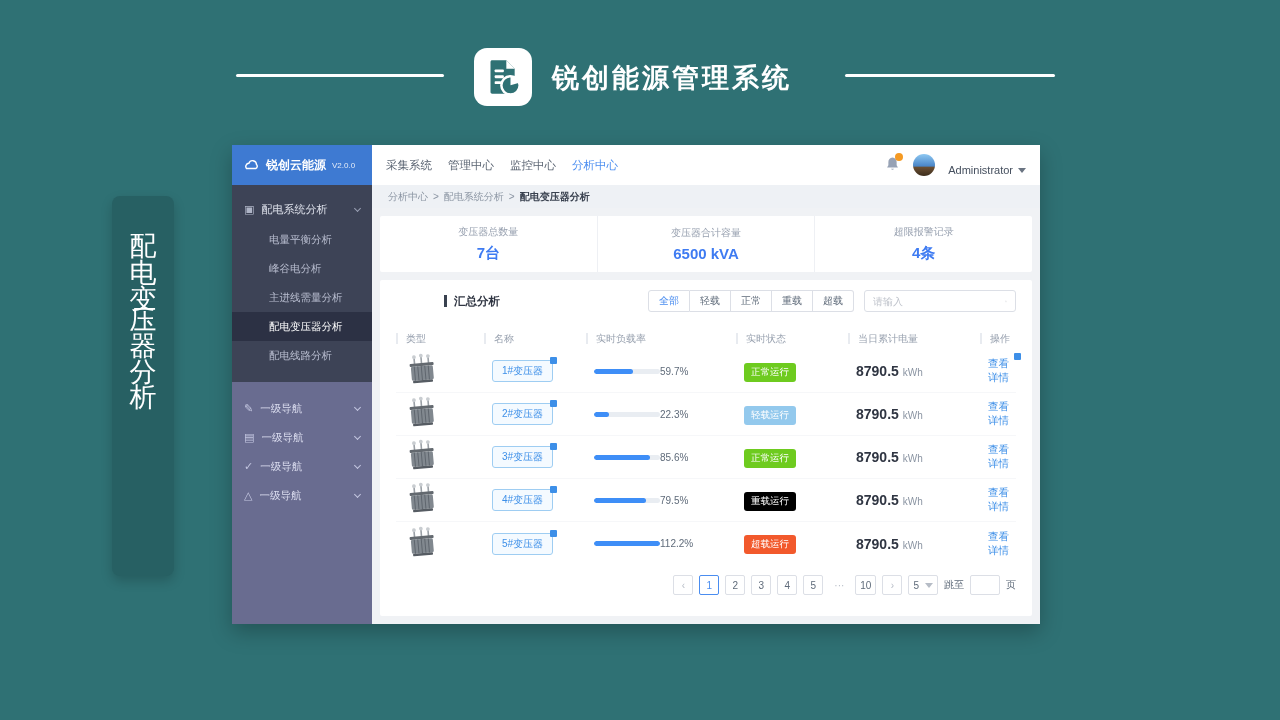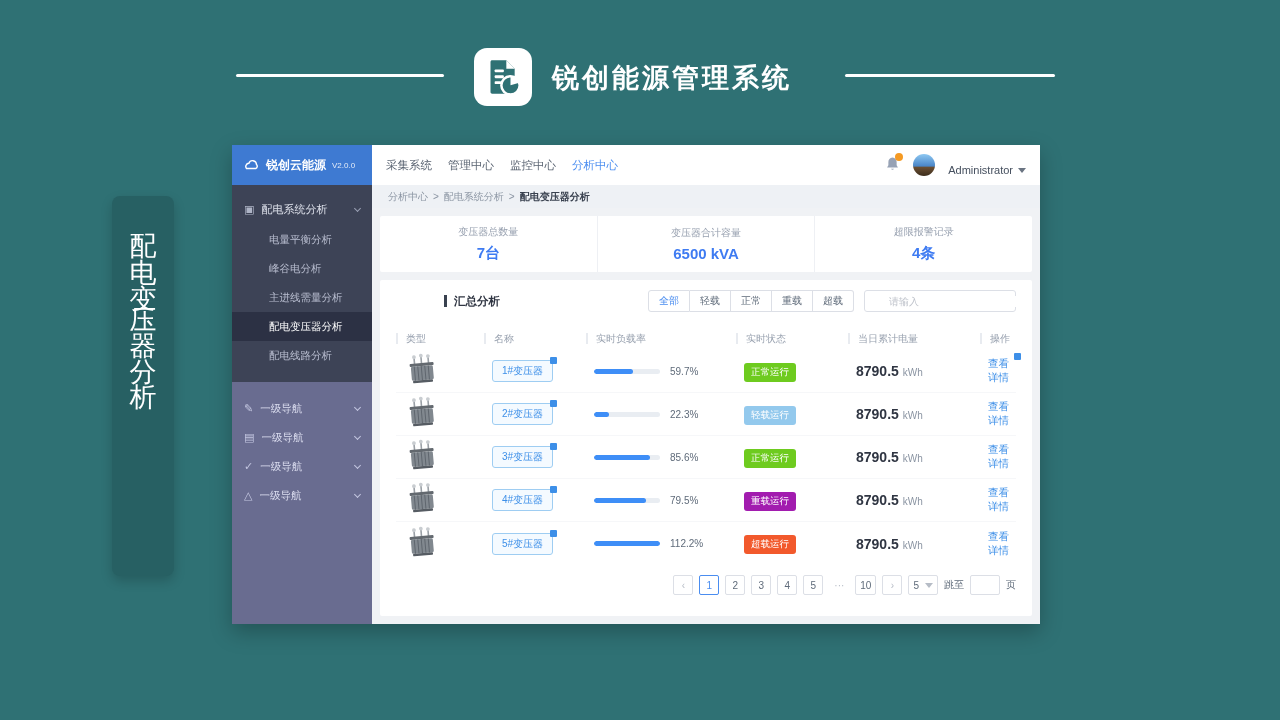--- a/index.html
+++ b/index.html
@@ -82,37 +82,37 @@
   .tbar { width:3px; height:12px; background:#39414f; }
   .filters { margin-left:auto; display:flex; align-items:flex-start; }
   .seg { display:flex; }
   .seg button { height:22px; padding:0 10px; font-size:10px; color:#5f6b7a; background:#fff;
                 border:1px solid #dcdfe6; border-left:none; cursor:pointer;
                 font-family:inherit; }
   .seg button:first-child { border-left:1px solid #dcdfe6; border-radius:3px 0 0 3px; }
   .seg button:last-child { border-radius:0 3px 3px 0; }
   .seg button.active { color:#4a8df0; }
   .search { margin-left:10px; width:152px; height:22px; border:1px solid #dcdfe6; border-radius:3px;
-            display:flex; align-items:center; padding:0 24px; background:#fff; }
+            display:flex; align-items:center; padding:0 8px; background:#fff; }
   .search input { border:none; outline:none; flex:1; font-size:10px; color:#333; font-family:inherit; }
   .search input::placeholder { color:#c0c4cc; }
 
   .thead, .trow { display:grid; grid-template-columns:88px 102px 150px 112px 132px 1fr;
                   align-items:center; }
   .thead { margin-top:14px; height:24px; flex-shrink:0; }
   .th { font-size:10px; color:#98a1af; border-left:2px solid #e8ebf0; padding-left:8px; line-height:11px; }
   .trow { height:43px; border-bottom:1px solid #f6f7f9; }
   .trow:last-of-type { border-bottom:none; }
   .cell { padding-left:8px; }
 
   .badge-name { position:relative; display:inline-block; border:1px solid #9ecdf2; background:#f4faff;
                 color:#3d8fe8; font-size:10px; padding:3px 9px; border-radius:3px; cursor:pointer; }
   .flag { position:absolute; top:-4px; right:-5px; width:7px; height:7px; background:#3d8fe8;
           border-radius:1px; }
-  .load { display:flex; align-items:center; gap:10px; }
+  .load { display:flex; align-items:center; }
   .track { width:66px; height:5px; background:#e9edf2; border-radius:3px; overflow:hidden; }
   .fill { height:100%; background:#3e8ef7; border-radius:3px; }
   .pct { font-size:10px; color:#5f6b7a; }
   .status { display:inline-block; color:#fff; font-size:9.5px; padding:3px 7px; border-radius:3px; }
   .energy { display:flex; align-items:baseline; gap:4px; }
   .eval { font-size:14px; font-weight:bold; color:#2f3542;text-align:right; }
   .eunit { font-size:10px; color:#8a94a2; }
   .action { position:relative; display:inline-block; color:#3d8fe8; font-size:10.5px; cursor:pointer; }
 
   .pager { margin-top:10px; display:flex; justify-content:flex-end; align-items:center; gap:6px;
@@ -411,21 +411,21 @@
       <span class="badge-name">4#变压器
         <span class="flag"></span></span>
     </span>
     <span class="cell load">
       <span class="track">
         <span class="fill" style="width: 79.5%; display: block;"></span>
       </span>
       <span class="pct">79.5%</span>
     </span>
     <span class="cell">
-      <span class="status" style="background-color: #a21caf;">重载运行</span>
+      <span class="status" style="background-color: #000000;">重载运行</span>
     </span>
     <span class="cell energy">
       <span class="eval">8790.5</span>
       <span class="eunit">kWh</span>
     </span>
     <span class="cell">
       <span class="action">查看详情
         </span>
     </span>
             </div>

